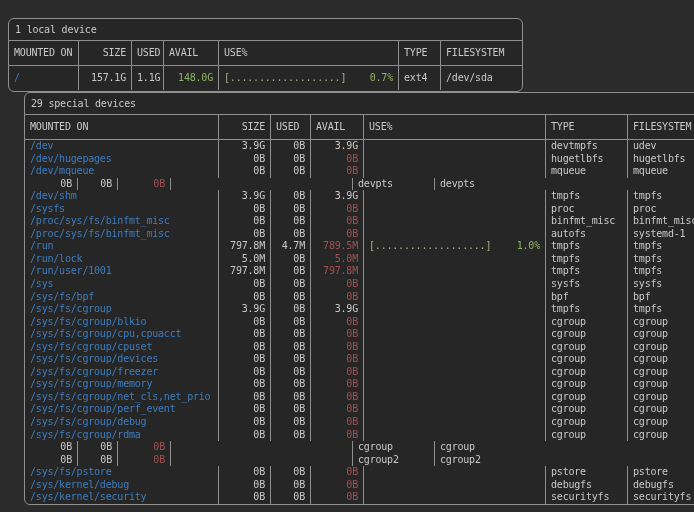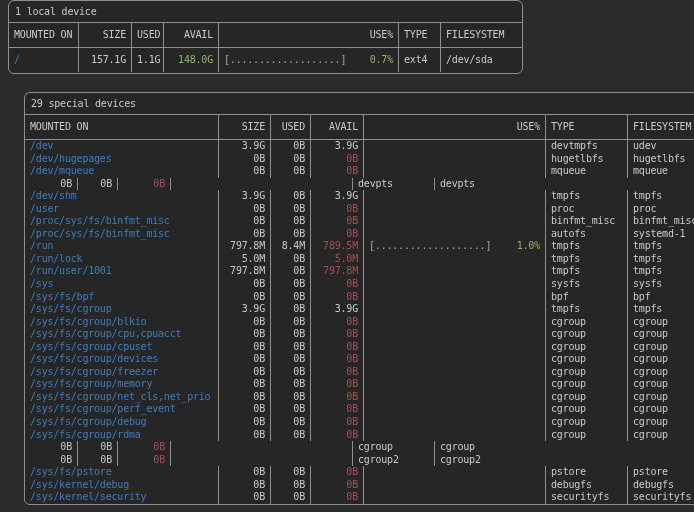--- a/index.html
+++ b/index.html
@@ -14,21 +14,21 @@
     position:absolute;
     box-sizing:border-box;
     background:var(--table-background,#262626);
     border:1px solid var(--border,#8f8f8f);
     border-radius:6px;
     color:var(--text,#c9c9c9);
     font-size:10px;
     letter-spacing:-0.2px;
     overflow:hidden;
   }
-  .t1{left:8px;top:0;width:515px;height:74px;}
+  .t1{left:8px;top:18px;width:515px;height:74px;}
   .t2{left:24px;top:92px;width:680px;height:413px;}
   .tbl .title{
     height:21px;line-height:21px;
     padding:0 6px;
     border-bottom:1px solid var(--border,#8f8f8f);
     white-space:nowrap;
   }
   .hrow{
     display:flex;
     height:24px;
@@ -62,21 +62,21 @@
   
   .t2 .c-mount{width:193px;}
   .t2 .c-size{width:52px;}
   .t2 .c-used{width:40px;}
   .t2 .c-avail{width:53px;}
   .t2 .c-use{width:182px;}
   .t2 .c-type{width:82px;}
   .t2 .c-fs{flex:1 1 auto;}
   .al{text-align:left;}
   .ar{text-align:right;}
-  .ac{text-align:right;}
+  .ac{text-align:left;}
   .path{color:var(--path-blue,#3d7dbf);}
   .avail-low{color:var(--avail-low-red,#a05252);}
   .avail-ok{color:var(--avail-ok-green,#8cb465);}
   .avail-normal{color:var(--text,#c9c9c9);}
   .flexcell{display:flex;justify-content:space-between;align-items:center;}
   .bar{color:var(--usage-bar-green,#a3b284);}
   .pct{color:var(--usage-pct-green,#93b562);}
 </style>
 </head>
 <body>
@@ -160,21 +160,21 @@
         <div class="drow">
           <div class="cell c-mount al path">/dev/shm</div>
           <div class="cell c-size ar">3.9G</div>
           <div class="cell c-used ar">0B</div>
           <div class="cell c-avail ar avail-normal">3.9G</div>
           <div class="cell c-use al"></div>
           <div class="cell c-type al">tmpfs</div>
           <div class="cell c-fs al">tmpfs</div>
         </div>
         <div class="drow">
-          <div class="cell c-mount al path">/user</div>
+          <div class="cell c-mount al path">/sysfs</div>
           <div class="cell c-size ar">0B</div>
           <div class="cell c-used ar">0B</div>
           <div class="cell c-avail ar avail-low">0B</div>
           <div class="cell c-use al"></div>
           <div class="cell c-type al">proc</div>
           <div class="cell c-fs al">proc</div>
         </div>
         <div class="drow">
           <div class="cell c-mount al path">/proc/sys/fs/binfmt_misc</div>
           <div class="cell c-size ar">0B</div>
@@ -189,21 +189,21 @@
           <div class="cell c-size ar">0B</div>
           <div class="cell c-used ar">0B</div>
           <div class="cell c-avail ar avail-low">0B</div>
           <div class="cell c-use al"></div>
           <div class="cell c-type al">autofs</div>
           <div class="cell c-fs al">systemd-1</div>
         </div>
         <div class="drow">
           <div class="cell c-mount al path">/run</div>
           <div class="cell c-size ar">797.8M</div>
-          <div class="cell c-used ar">8.4M</div>
+          <div class="cell c-used ar">4.7M</div>
           <div class="cell c-avail ar avail-low">789.5M</div>
           <div class="cell c-use al flexcell">
             <span class="bar">[...................]</span>
             <span class="pct">1.0%</span>
           </div>
           <div class="cell c-type al">tmpfs</div>
           <div class="cell c-fs al">tmpfs</div>
         </div>
         <div class="drow">
           <div class="cell c-mount al path">/run/lock</div>

